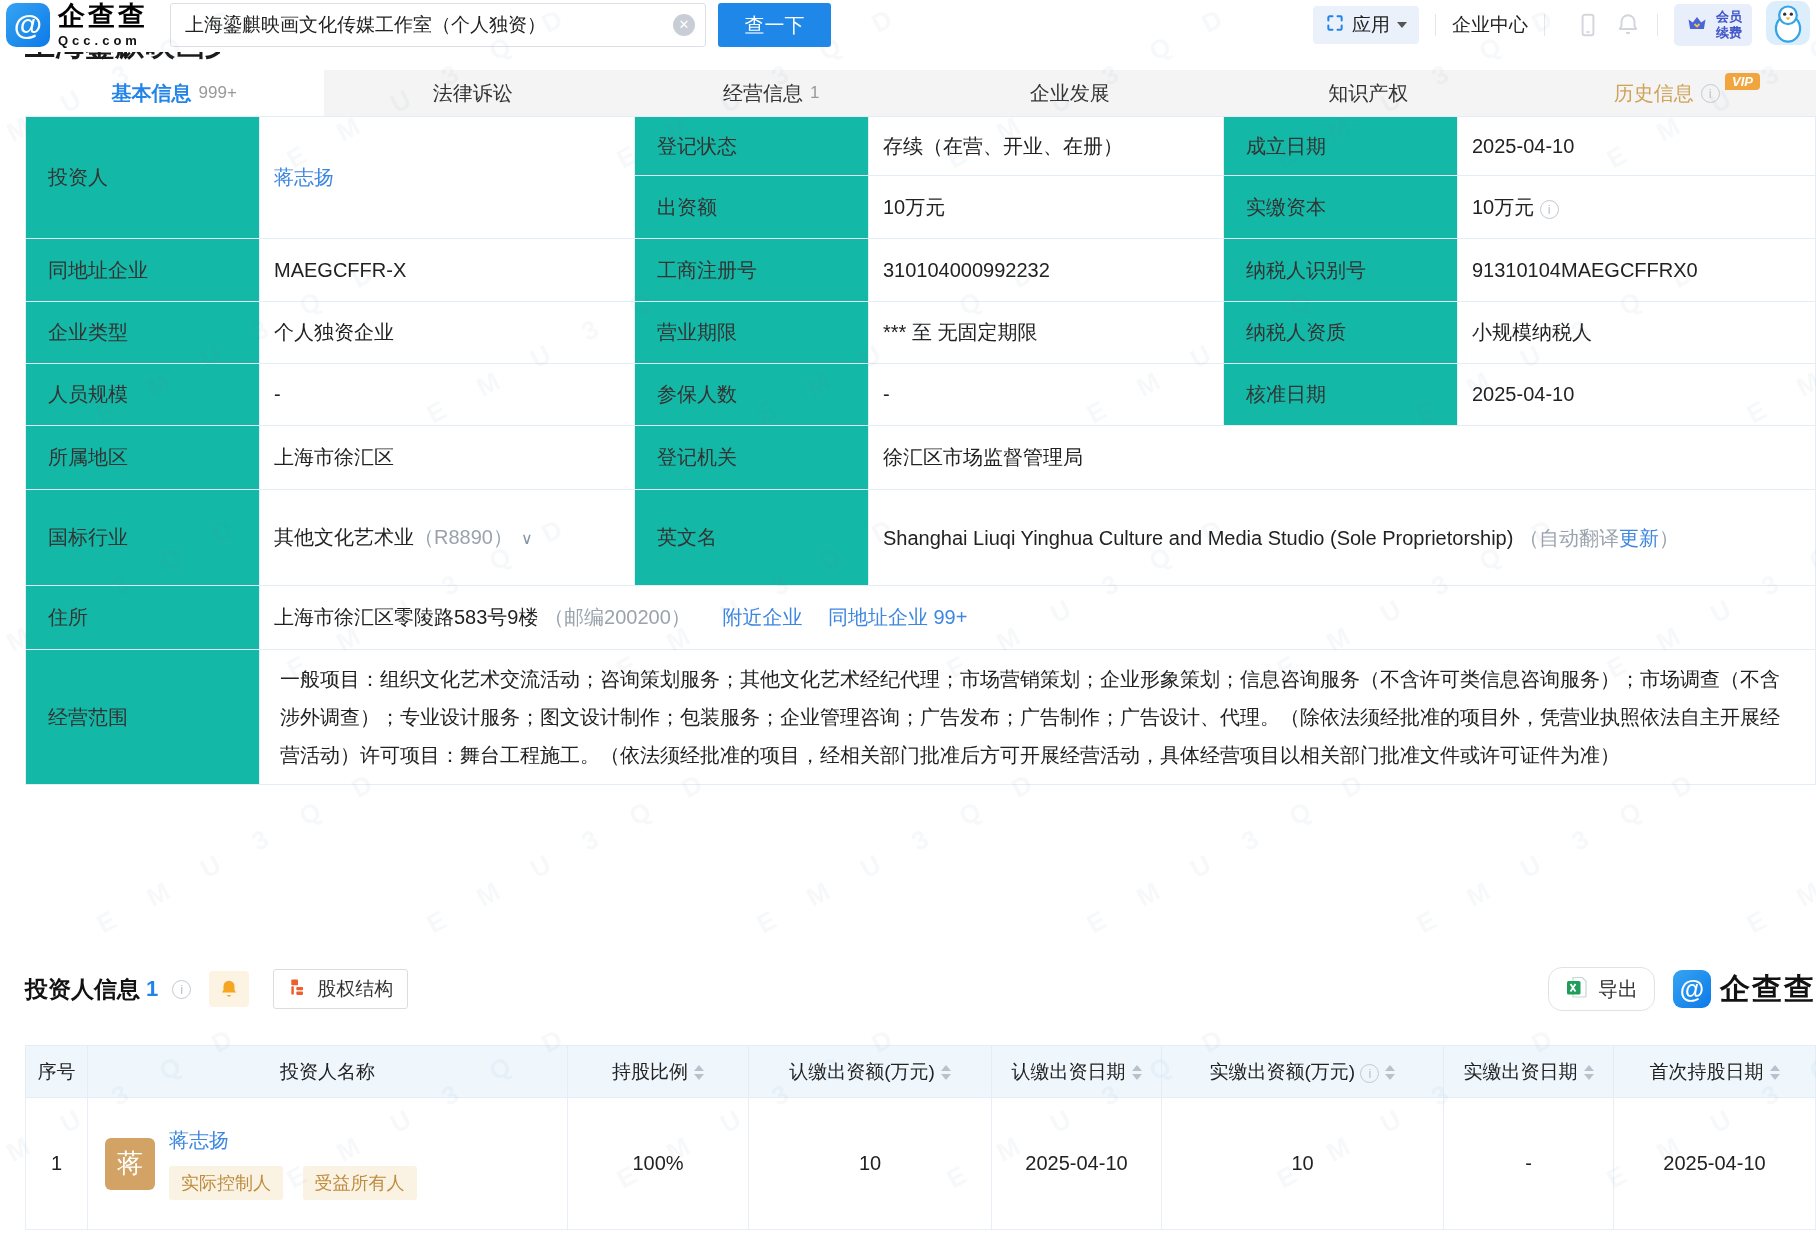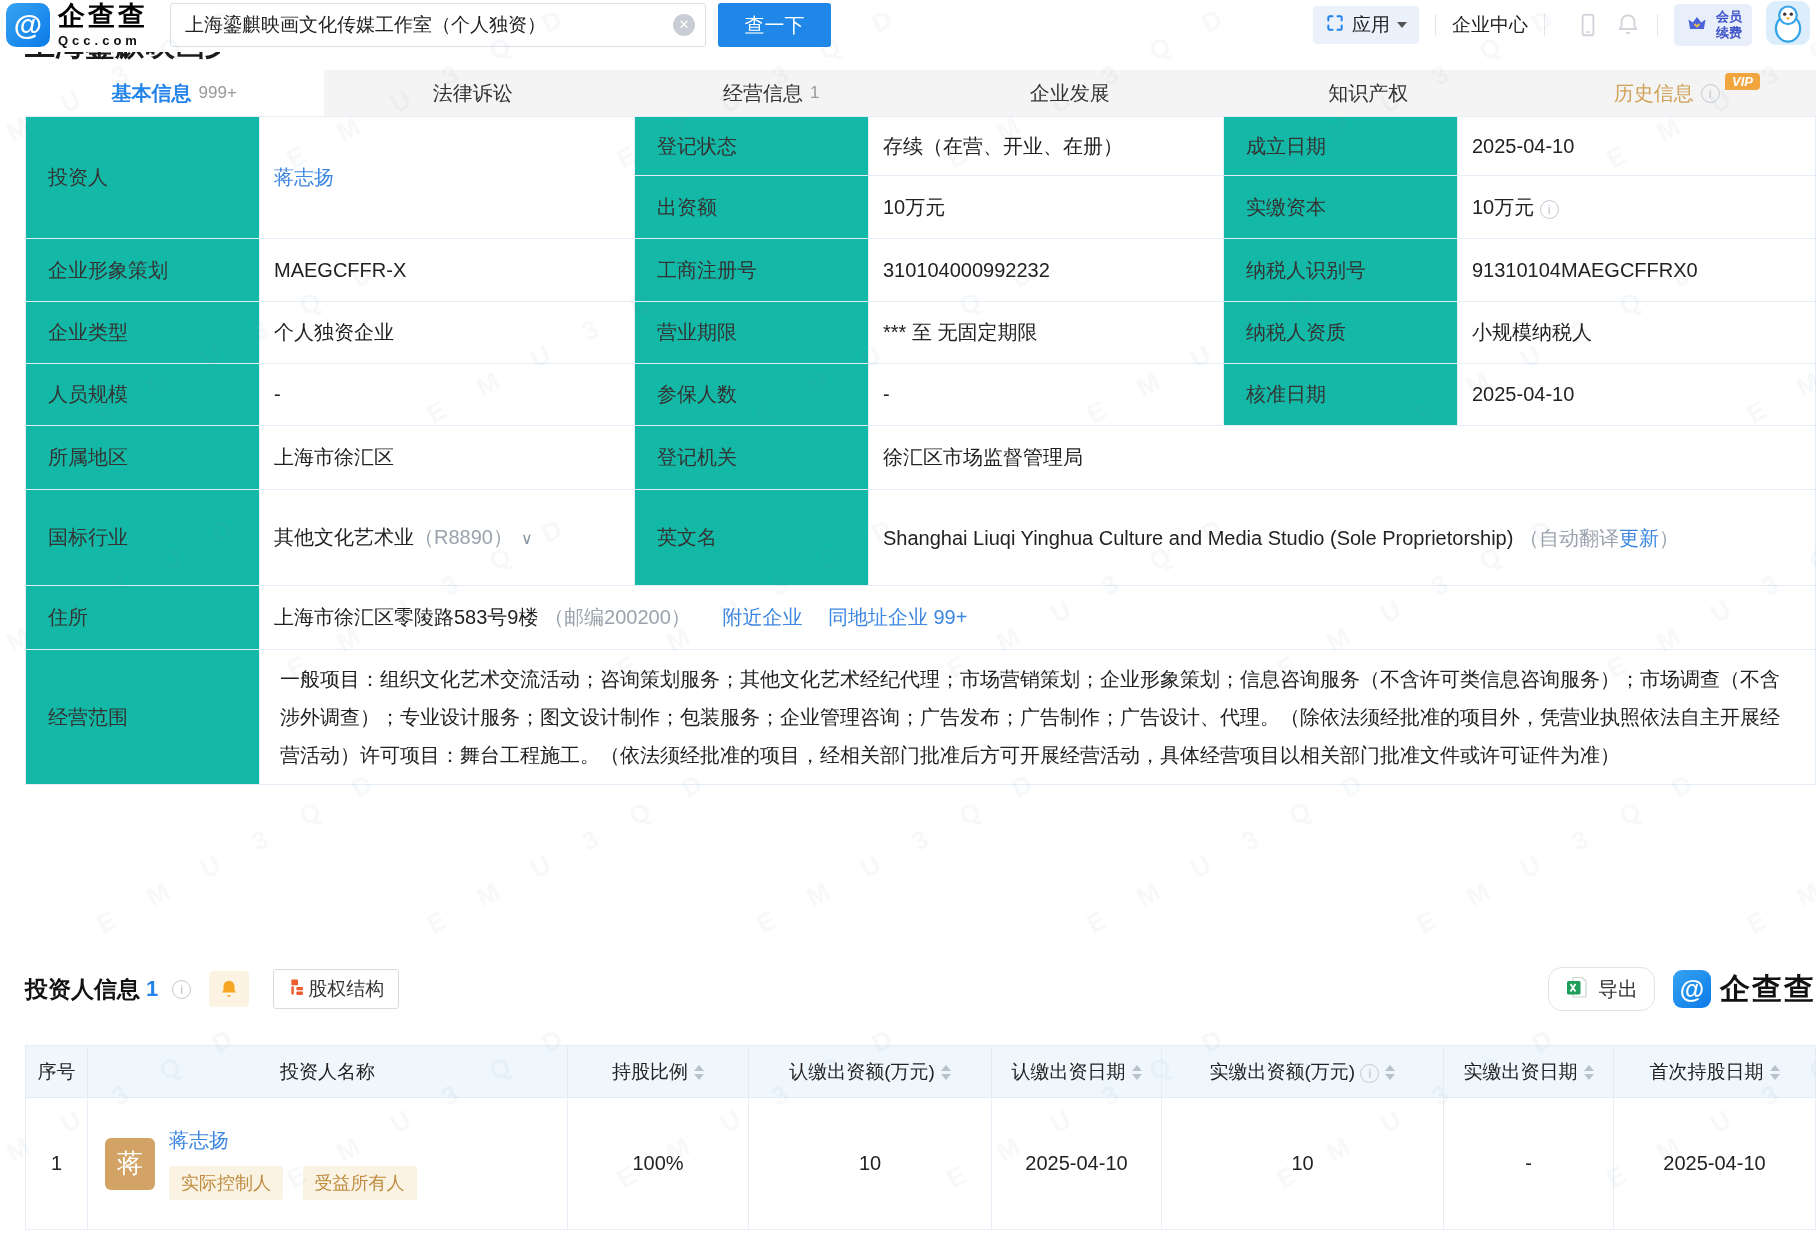--- a/index.html
+++ b/index.html
@@ -63,21 +63,21 @@
   .chev { color:#8795a3; font-size:16px; margin-left:8px; cursor:pointer; }
   .scope-cell { line-height:38px; padding:10px 20px !important; }
   .mlink { margin-left:26px; }
   
   .investors { margin:180px 12px 0 25px; width:1791px; position:relative; z-index:2; }
   .sec-head { display:flex; align-items:center; height:48px; }
   .sec-title { font-size:23px; font-weight:bold; color:#111; }
   .sec-count { font-size:22px; font-weight:bold; color:#2283e8; margin-left:6px; }
   .sec-info { margin-left:14px; }
   .bell-btn { width:40px; height:36px; background:#fdf3e2; border-radius:4px; display:flex; align-items:center; justify-content:center; margin-left:18px; cursor:pointer; }
-  .equity-btn { display:flex; align-items:center; border:1px solid #d9dde2; border-radius:3px; height:40px; padding:0 14px; font-size:19px; color:#333; margin-left:24px; background:#fff; cursor:pointer; }
+  .equity-btn { display:flex; align-items:center; gap:9px; border:1px solid #d9dde2; border-radius:3px; height:40px; padding:0 14px; font-size:19px; color:#333; margin-left:24px; background:#fff; cursor:pointer; }
   .sec-right { margin-left:auto; display:flex; align-items:center; }
   .export-btn { display:flex; align-items:center; gap:9px; border:1px solid #dfe3e8; border-radius:14px; height:44px; padding:0 16px; font-size:20px; color:#333; background:#fff; cursor:pointer; }
   .sec-logo { display:flex; align-items:center; gap:9px; margin-left:18px; }
   .logo-icon-sm { width:38px; height:38px; border-radius:9px; background:linear-gradient(135deg,#36a4f2,#0c7ae8); color:#fff; font-size:25px; font-weight:bold; display:flex; align-items:center; justify-content:center; }
   .logo-word { font-size:30px; font-weight:bold; letter-spacing:2px; color:#111; }
   
   .inv-table { width:100%; border-collapse:collapse; table-layout:fixed; margin-top:32px; background:#fff; }
   .inv-table th { background:#eff7fd; height:52px; font-size:19px; color:#222; font-weight:normal; border:1px solid #e4edf5; text-align:center; }
   .inv-table td { border:1px solid #e8eef5; height:132px; font-size:20px; vertical-align:middle; text-align:center; color:#222; }
   .sort { display:inline-flex; flex-direction:column; gap:3px; margin-left:6px; vertical-align:middle; cursor:pointer; }
@@ -238,21 +238,21 @@
     <td class="lb">成立日期</td>
     <td class="vl">2025-04-10</td>
   </tr>
   <tr style="height:63px">
     <td class="lb">出资额</td>
     <td class="vl">10万元</td>
     <td class="lb">实缴资本</td>
     <td class="vl"><span>10万元</span> <i class="info-i">i</i></td>
   </tr>
   <tr style="height:63px">
-    <td class="lb">企业形象策划</td>
+    <td class="lb">同地址企业</td>
     <td class="vl">MAEGCFFR-X</td>
     <td class="lb">工商注册号</td>
     <td class="vl">310104000992232</td>
     <td class="lb">纳税人识别号</td>
     <td class="vl">91310104MAEGCFFRX0</td>
   </tr>
   <tr style="height:62px">
     <td class="lb">企业类型</td>
     <td class="vl">个人独资企业</td>
     <td class="lb">营业期限</td>

